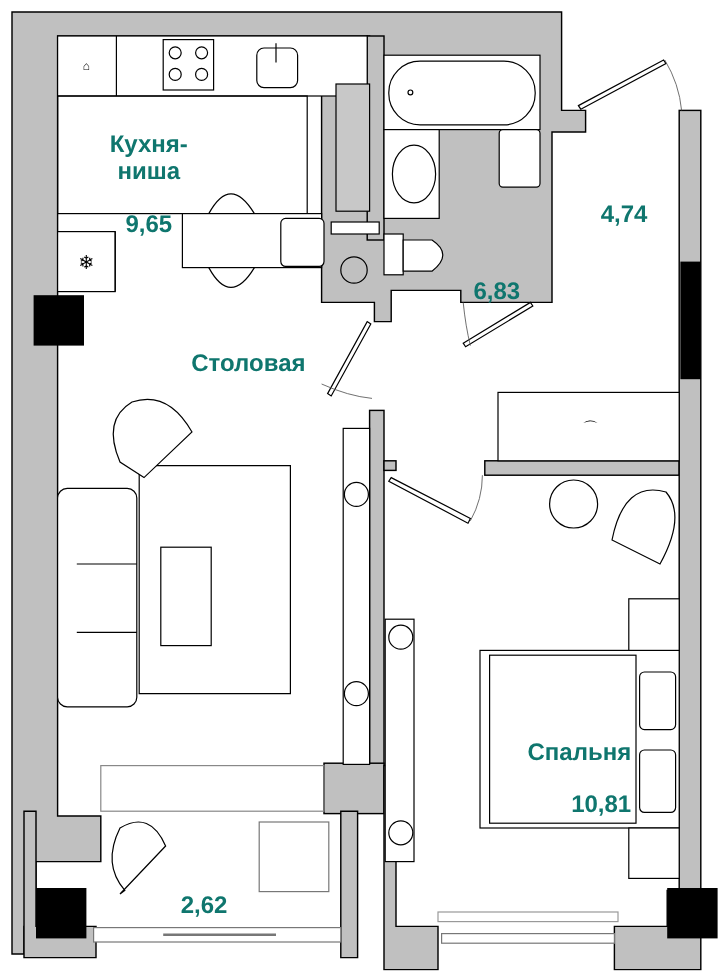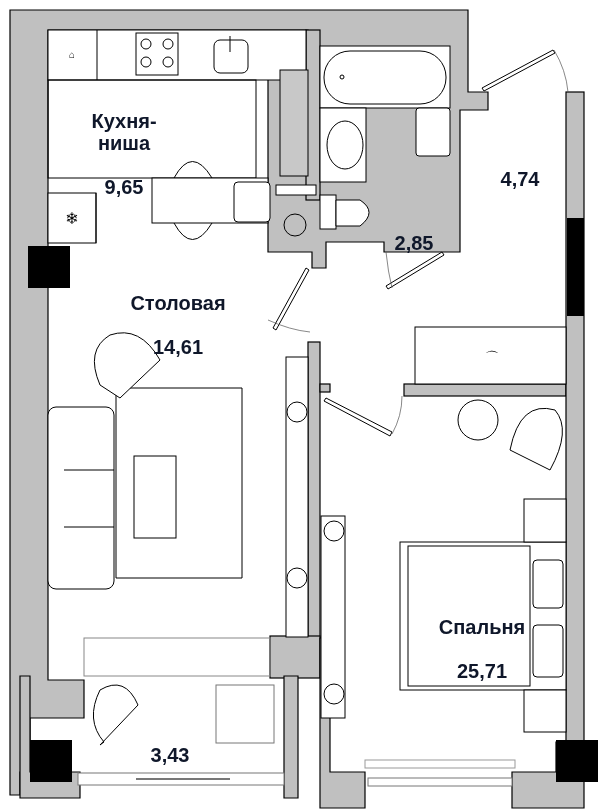--- a/index.html
+++ b/index.html
@@ -1,20 +1,20 @@
 <!DOCTYPE html>
 <html><head>
 <meta charset="utf-8">
 <style>
   html, body { margin: 0; padding: 0; background: #ffffff; }
   body { width: 605px; height: 809px; position: relative; overflow: hidden; font-family: "Liberation Sans", sans-serif; }
   #plan { position: absolute; left: 0; top: 0; }
   .room-label {
     position: absolute; text-align: center; font-family: "Liberation Sans", sans-serif;
-    font-weight: bold; font-size: 20px; line-height: 22px; color: #0f172a; white-space: pre-line;
+    font-weight: bold; font-size: 20px; line-height: 22px; color: #0f766e; white-space: pre-line;
   }
 </style>
 </head>
 <body>
 
 <svg id="plan" width="605" height="809" viewBox="0 0 605 809" xmlns="http://www.w3.org/2000/svg">
 
   <g fill="#c0c0c0" stroke="#000" stroke-width="1.2">
 
     <path d="M10 10 H468 V92 H488 V110 H460 V252 H384 V242 H326 V268 H312 V252 H268 V56 H308 V30 H48 V680 H84 V718 H30 V772 H20 V795 H10 Z"></path>
@@ -149,29 +149,28 @@
     <rect x="365" y="760" width="150" height="8" stroke="#999"></rect>
     <rect x="368" y="778" width="144" height="8" stroke="#777"></rect>
   </g>
 </svg>
 
 <div class="room-label" style="left:64px; top:88px; width:120px;">
   <div>Кухня-
 ниша</div>
   <div>9,65</div>
 </div>
-<div class="room-label" style="left:108px; top:270px; width:140px;">
+<div class="room-label" style="left:137px; top:270px; width:140px;">
   <div>Столовая</div>
-  <div>14,61</div>
 </div>
 <div class="room-label" style="left:384px; top:210px; width:60px;">
-  <div>2,85</div>
+  <div>6,83</div>
 </div>
 <div class="room-label" style="left:490px; top:146px; width:60px;">
   <div>4,74</div>
 </div>
-<div class="room-label" style="left:422px; top:594px; width:120px;">
+<div class="room-label" style="left:406px; top:594px; width:120px;text-align:right;">
   <div>Спальня</div>
-  <div>25,71</div>
+  <div>10,81</div>
 </div>
 <div class="room-label" style="left:140px; top:722px; width:60px;">
-  <div>3,43</div>
+  <div>2,62</div>
 </div>
 
 </body></html>

